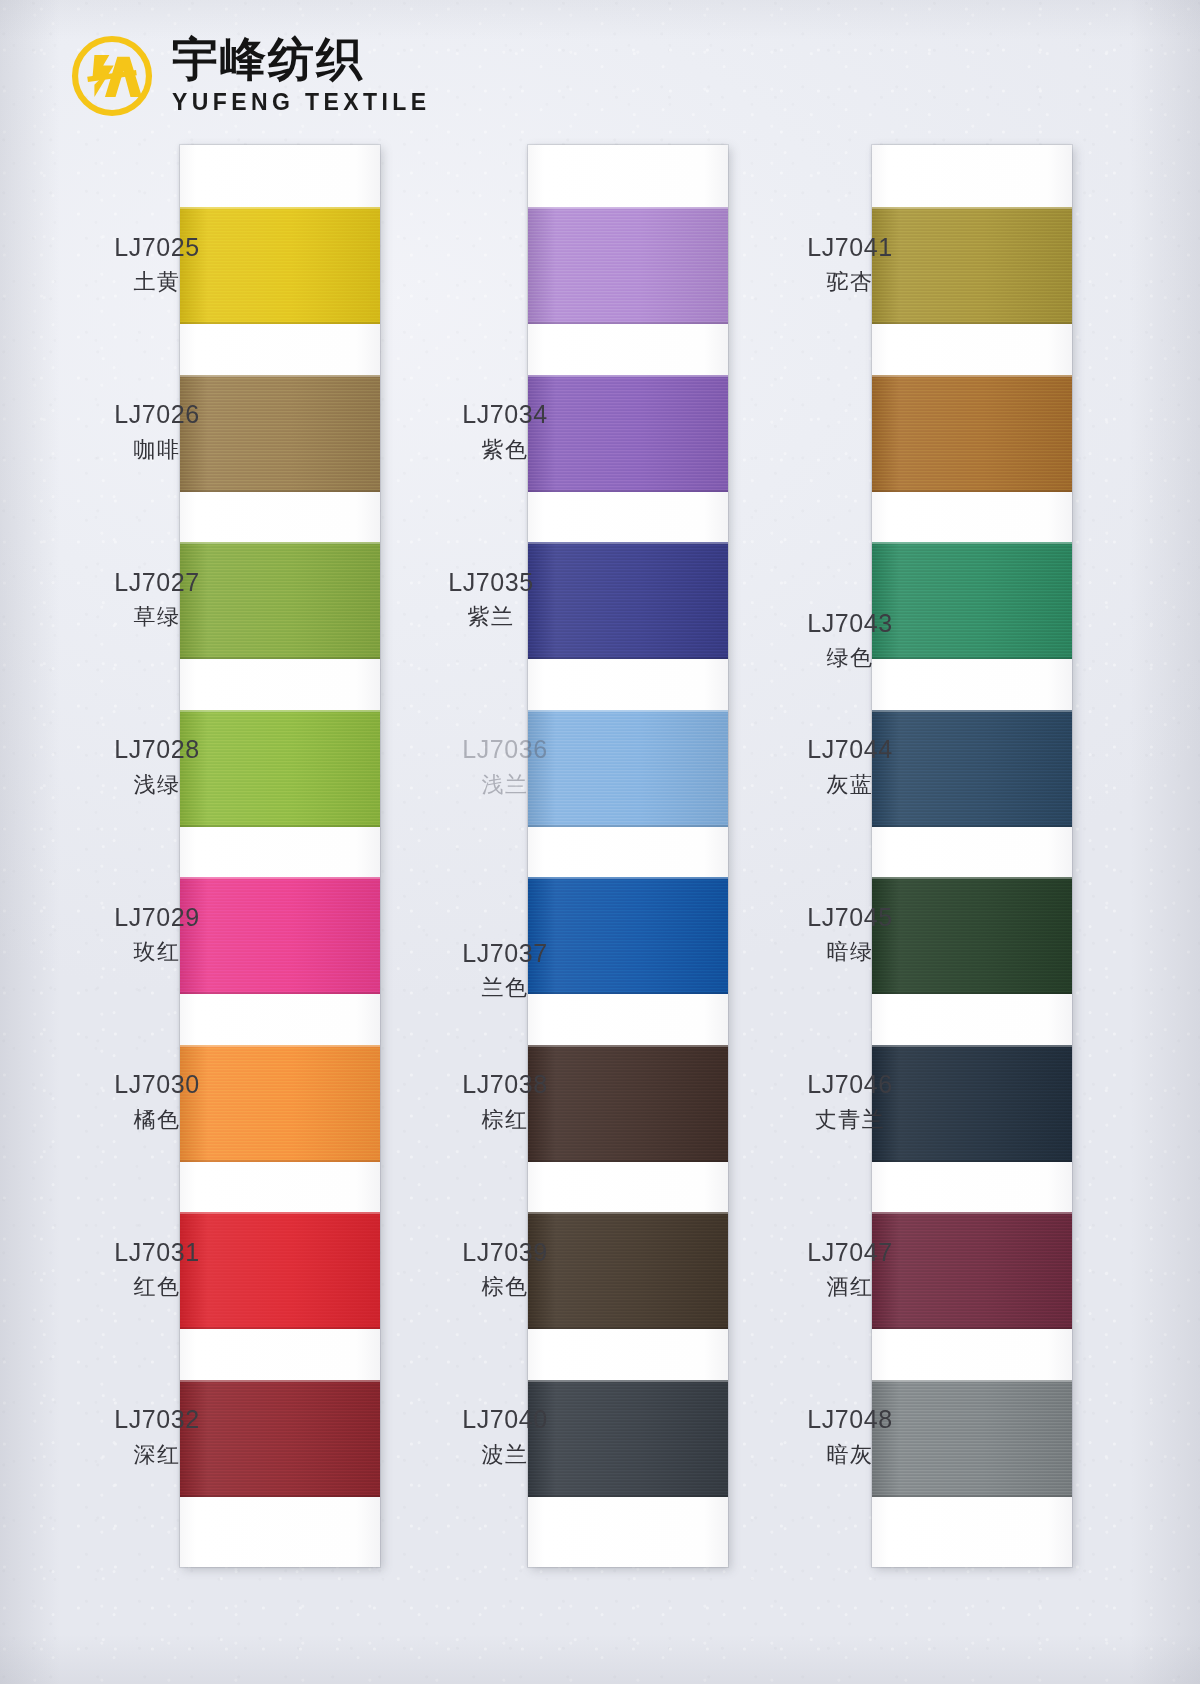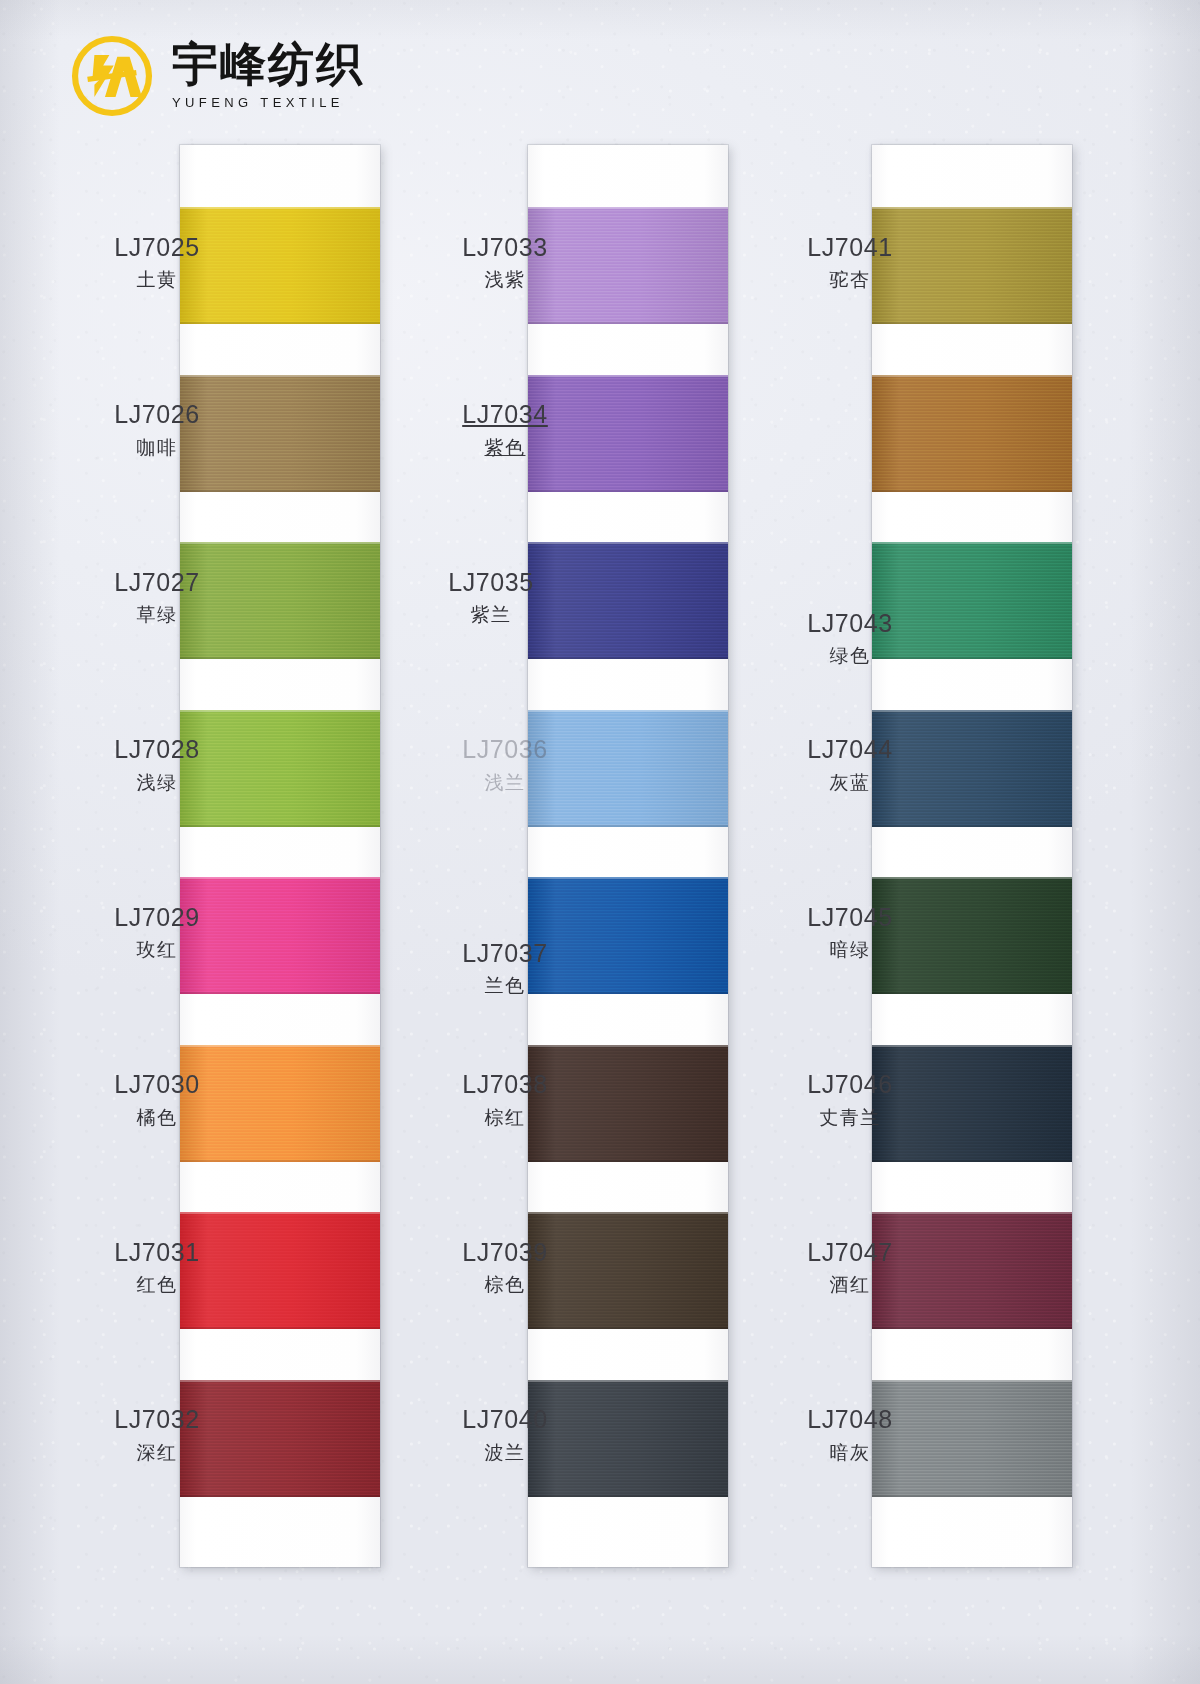--- a/index.html
+++ b/index.html
@@ -80,22 +80,22 @@
     font-family: "DejaVu Sans", "Liberation Sans", sans-serif;
     font-size: 46px;
     font-weight: 700;
     letter-spacing: 2px;
     color: #141414;
     line-height: 1.04;
     white-space: nowrap;
   }
   #brand-en {
     font-family: "Liberation Sans", sans-serif;
-    font-size: 13px;
-    font-weight: 400;
+    font-size: 23px;
+    font-weight: 700;
     letter-spacing: 4.4px;
     color: #1b1b1b;
     line-height: 1;
     white-space: nowrap;
   }
 
   
   .column {
     position: absolute;
     top: 145px;
@@ -175,21 +175,21 @@
     display: block;
     font-family: "Liberation Sans", sans-serif;
     font-size: 25px;
     font-weight: 400;
     letter-spacing: .6px;
     color: #3c3c42;
   }
   .label .name {
     display: block;
     font-family: "DejaVu Sans", "Liberation Sans", sans-serif;
-    font-size: 19px;
+    font-size: 22px;
     font-weight: 400;
     letter-spacing: 1.5px;
     color: #34343a;
     margin-top: 3px;
   }
   .label.faded .code,
   .label.faded .name {
     color: rgba(90,92,104,.42);
   }
   
@@ -394,25 +394,21 @@
       <span class="name">橘色</span>
     </div>
     <div class="label lab-col-1" style="left: 62px; top: 1235.5px;">
       <span class="code">LJ7031</span>
       <span class="name">红色</span>
     </div>
     <div class="label lab-col-1" style="left: 62px; top: 1403px;">
       <span class="code">LJ7032</span>
       <span class="name">深红</span>
     </div>
-    <div class="label lab-col-2" style="left: 410px; top: 230.5px;">
-      <span class="code">LJ7033</span>
-      <span class="name">浅紫</span>
-    </div>
-    <div class="label lab-col-2" style="left: 410px; top: 398px; text-decoration: underline;">
+    <div class="label lab-col-2" style="left: 410px; top: 398px;">
       <span class="code">LJ7034</span>
       <span class="name">紫色</span>
     </div>
     <div class="label lab-col-2" style="left: 396px; top: 565.5px;">
       <span class="code">LJ7035</span>
       <span class="name">紫兰</span>
     </div>
     <div class="label lab-col-2 faded" style="left: 410px; top: 733px;">
       <span class="code">LJ7036</span>
       <span class="name">浅兰</span>

